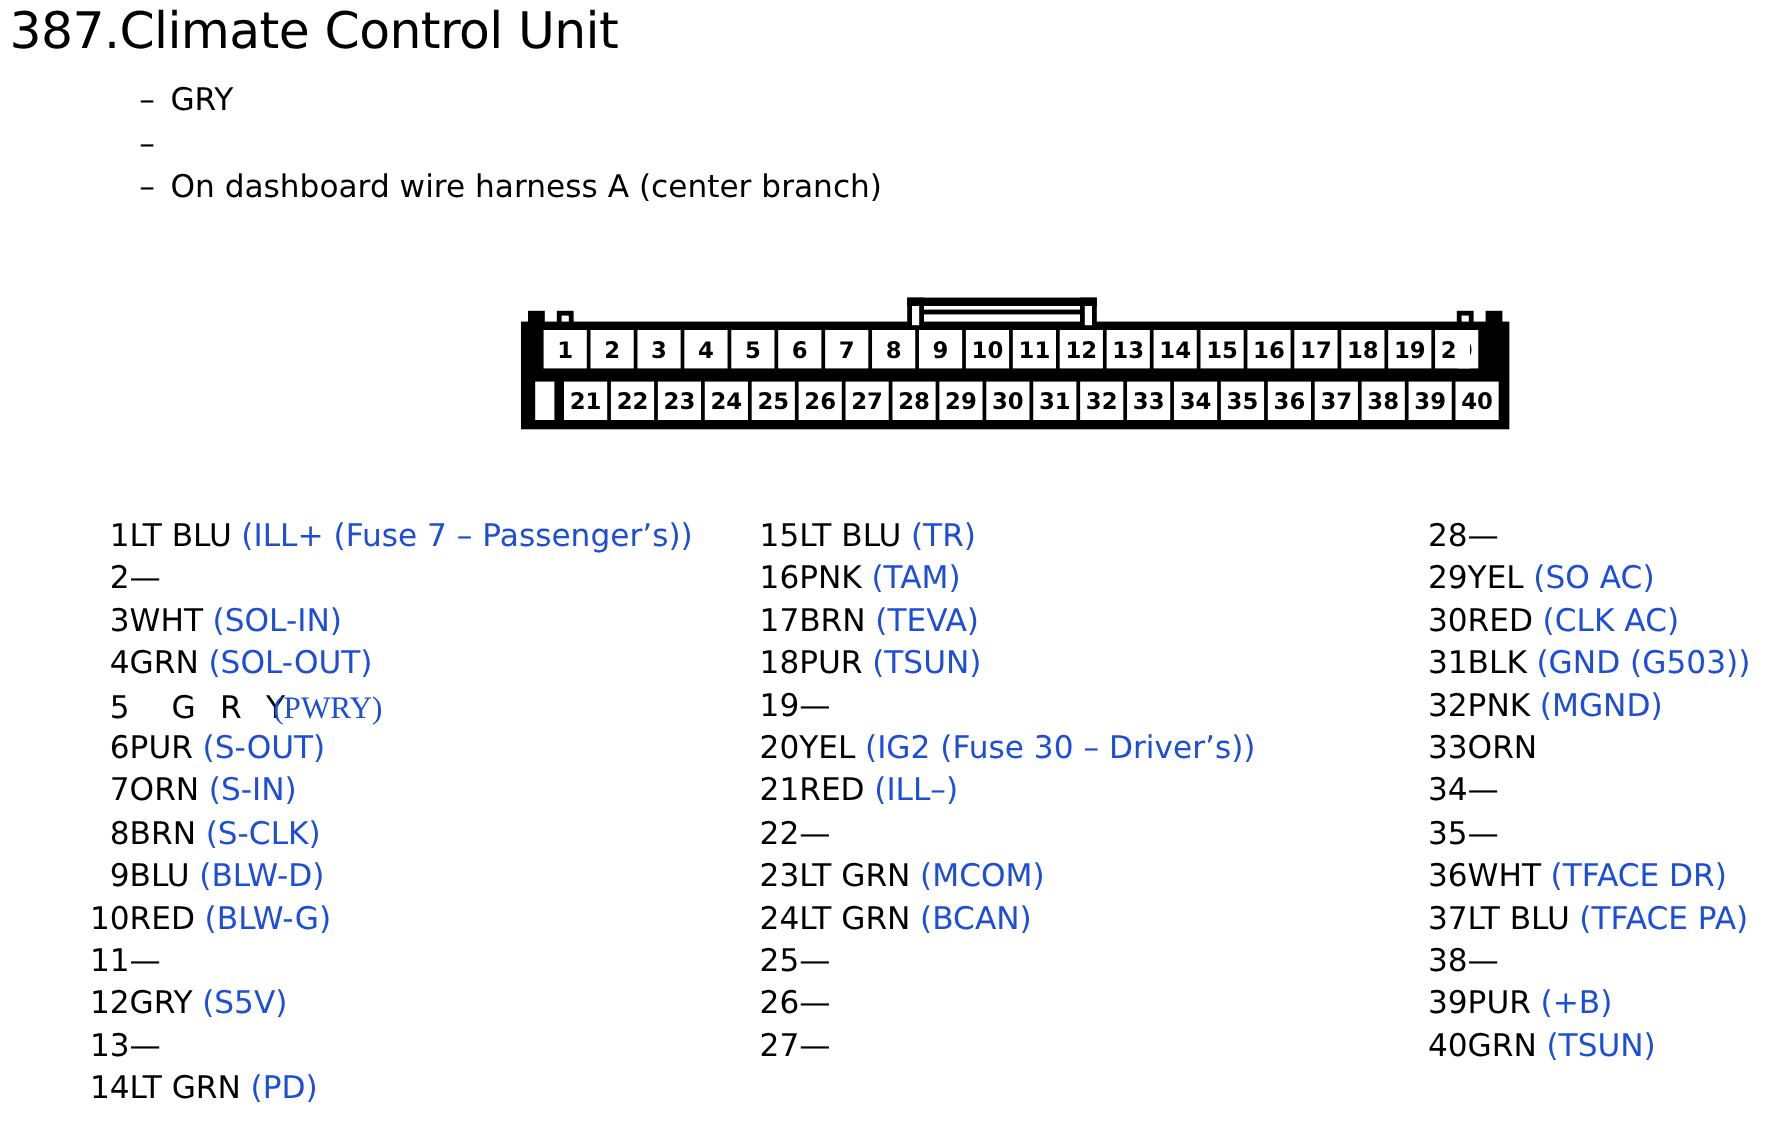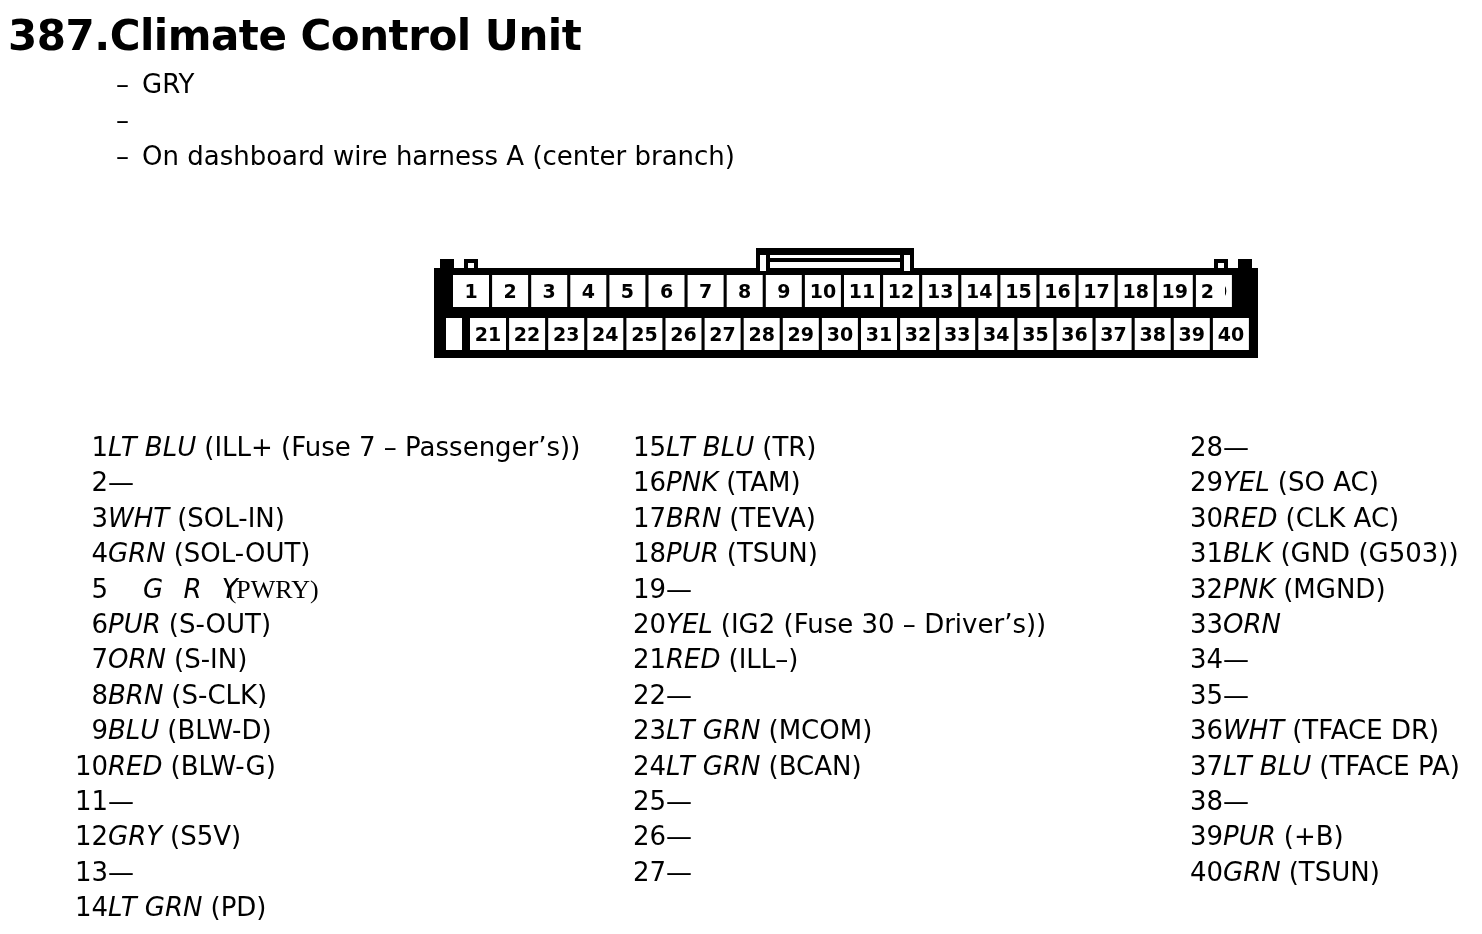--- a/index.html
+++ b/index.html
@@ -14,23 +14,23 @@
     position: relative;
     font-family: "DejaVu Sans", "Liberation Sans", sans-serif;
     color: #000000;
     overflow: hidden;
   }
 
   
   .page-title {
     position: absolute;
     left: 8px;
-    top: 10px;
+    top: 0;
     font-size: 42px;
-    font-weight: bold;
+    font-weight: normal;
     letter-spacing: -0.5px;
     line-height: 52px;
     white-space: nowrap;
   }
 
   
   .notes {
     position: absolute;
     left: 116px;
     top: 66px;
@@ -86,25 +86,24 @@
     text-align: right;
     flex: 0 0 auto;
   }
   .pin-col.col-0 .pin-num { width: 33px; }
   .pin-col.col-1 .pin-num { width: 33px; }
   .pin-col.col-2 .pin-num { width: 33px; }
 
   .pin-color {
     flex: 0 0 auto;
     padding-right: 8px;
-    font-style: italic;
   }
 
   .pin-signal {
-    color: #000000;
+    color: #1d4ed8;
     flex: 0 0 auto;
   }
 
   
   .pin-row.overlap .pin-color { letter-spacing: 6px; padding-right: 0; margin-left: 35px; }
   .pin-row.overlap .pin-signal { margin-left: -16px; font-family: Liberation Serif, serif; }
 
   .pin-dash { flex: 0 0 auto; }
 </style>
 </head>

